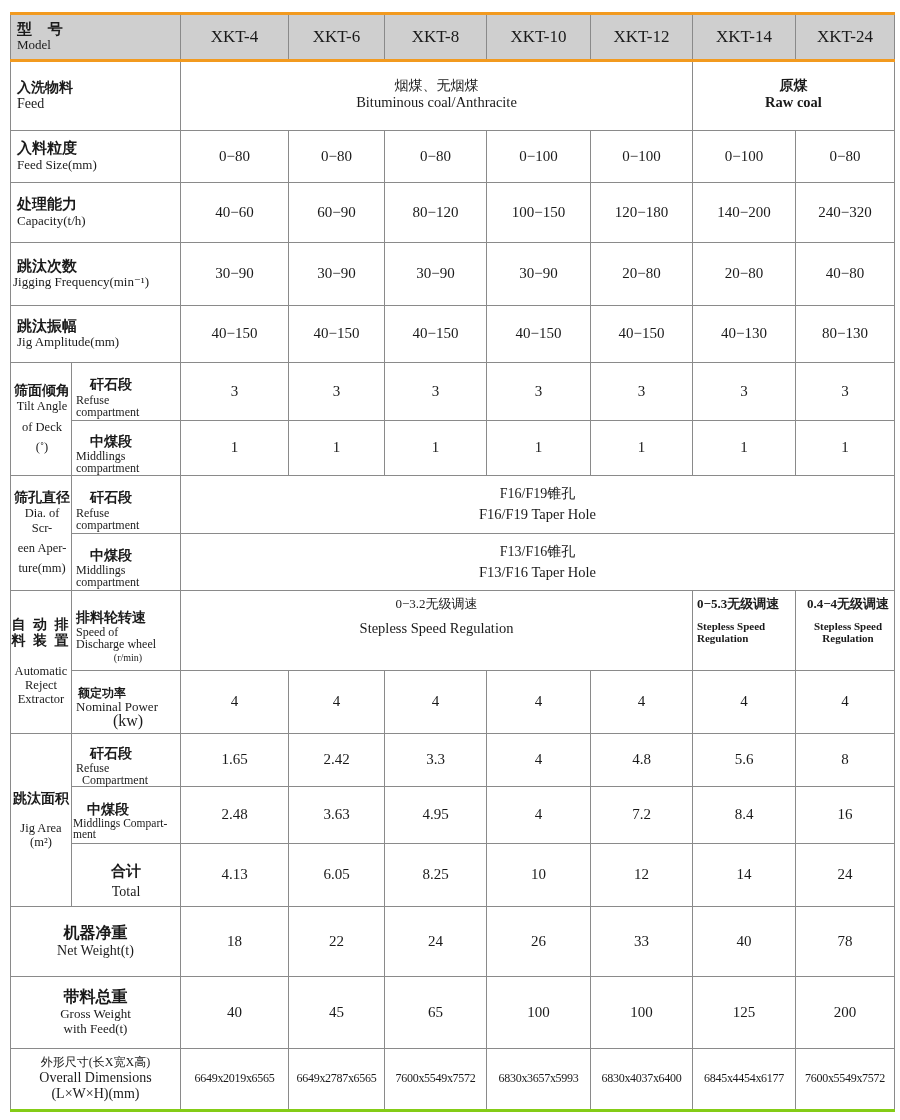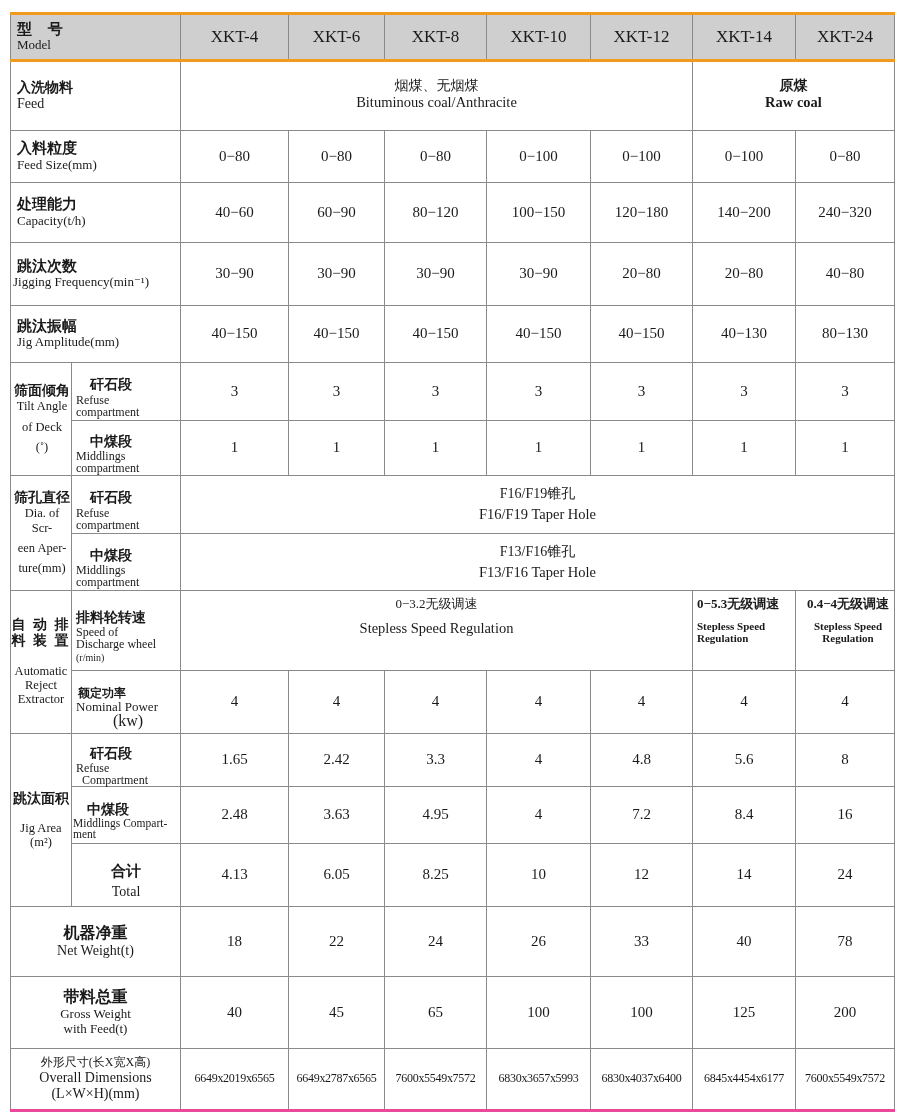--- a/index.html
+++ b/index.html
@@ -4,21 +4,21 @@
 <style>
   html, body { margin:0; padding:0; background:#ffffff; }
   body { width:900px; height:1120px; position:relative; overflow:hidden;
          font-family:"Liberation Serif", "DejaVu Serif", serif; color:#1a1a1a; }
   #spec { position:absolute; left:10px; top:12px; width:884px;
           border-collapse:collapse; table-layout:fixed; }
   #spec td { border:1px solid #8a8a8a; text-align:center; vertical-align:middle;
              padding:0; font-size:15px; line-height:1.15; }
   #spec tr.hdr td { background:#cfcfcf; height:44px; font-size:17px;
                     border-top:3px solid #f29a1f; border-bottom:3px solid #f29a1f; }
-  #spec tr.last td { border-bottom:3px solid #ec4899; }
+  #spec tr.last td { border-bottom:3px solid #84cc16; }
   #spec td.lbl { text-align:left; padding-left:6px; }
   #spec td.lbl .zh { font-size:15px; font-weight:bold; display:block; }
   #spec td.lbl .en { font-size:13px; display:block; }
   #spec td.sub { text-align:left; padding-left:4px; }
   #spec td.sub .zh { font-size:14px; font-weight:bold; display:block; padding-left:14px;margin-top:12px; }
   #spec td.sub .en { font-size:12px; display:block; line-height:1.0; }
   #spec td.grp { text-align:center; padding-left:2px; font-size:12px; }
   #spec td.grp .zh { font-size:14px; font-weight:bold; display:block; }
   #spec td.grp .en { font-size:12.5px; display:block; }
   .center { text-align:center !important; padding-left:0 !important; }
@@ -204,21 +204,21 @@
       <span class="zh" style="letter-spacing:2px">自 动 排</span>
       <span class="zh" style="letter-spacing:2px">料 装 置</span>
       <span class="en" style="margin-top:14px">Automatic</span>
       <span class="en">Reject</span>
       <span class="en">Extractor</span>
     </td>
     <td class="sub">
       <span class="zh" style="padding-left:0">排料轮转速</span>
       <span class="en">Speed of</span>
       <span class="en">Discharge wheel</span>
-      <span class="en" style="text-align:left;font-size:10px;margin-top:3px">(r/min)</span>
+      <span class="en" style="text-align:center;font-size:10px;margin-top:3px">(r/min)</span>
     </td>
     <td colspan="5" class="wide" style="vertical-align:top;padding-top:6px">
       <span class="zh" style="font-size:13px">0−3.2无级调速</span>
       <span class="en" style="margin-top:8px">Stepless Speed Regulation</span>
     </td>
     <td class="tiny thick-l" style="vertical-align:top;padding-top:6px;text-align:left;padding-left:4px">
       <span class="zh">0−5.3无级调速</span>
       <span class="en" style="margin-top:8px">Stepless Speed Regulation</span>
     </td>
     <td class="tiny thick-l" style="vertical-align:top;padding-top:6px;text-align:center;padding-left:6px">

